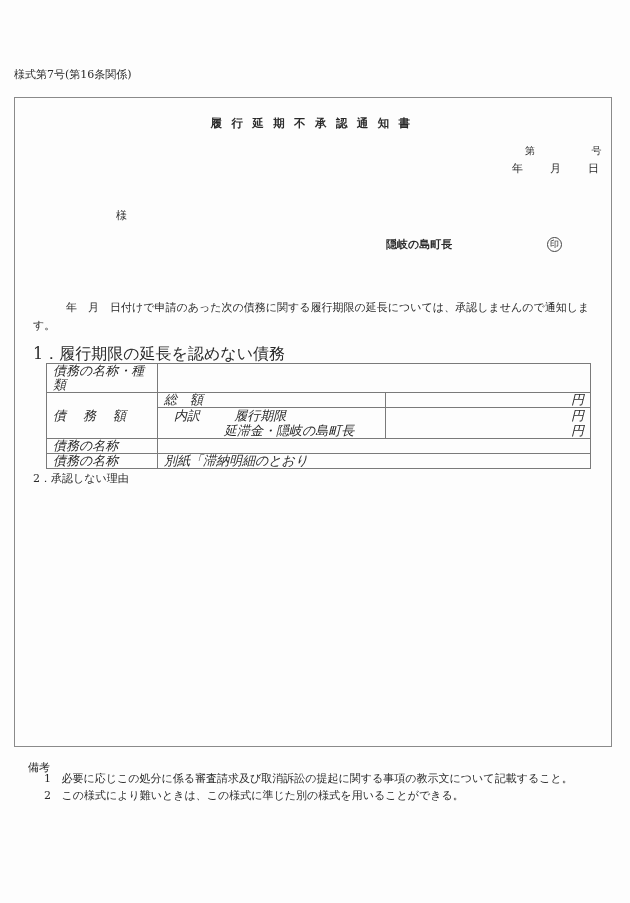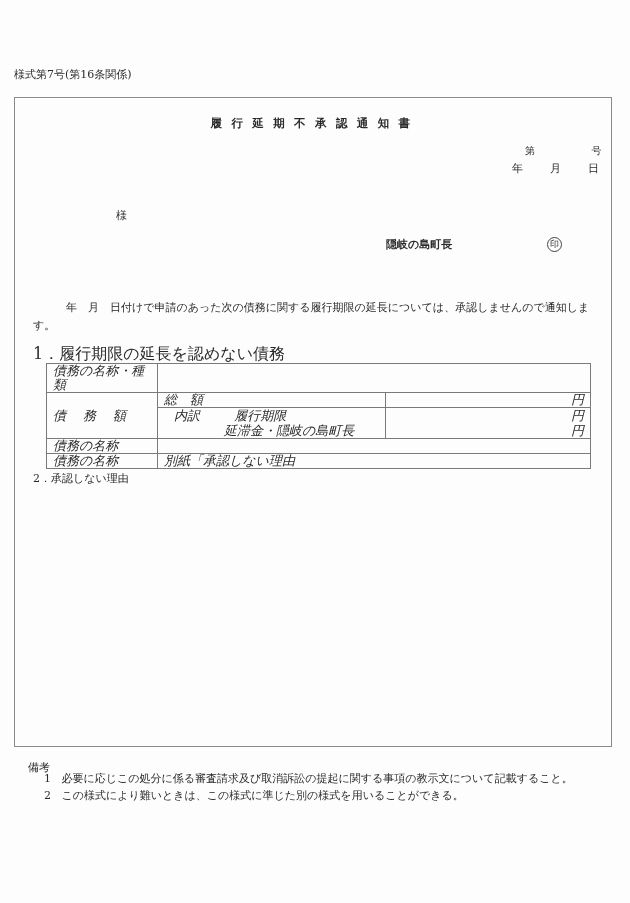--- a/index.html
+++ b/index.html
@@ -86,21 +86,21 @@
       <div>円</div>
       <div>円</div>
     </td>
   </tr>
   <tr>
     <td class="lbl">債務の名称</td>
     <td colspan="2"></td>
   </tr>
   <tr>
     <td class="lbl">債務の名称</td>
-    <td colspan="2">別紙「承認しない理由</td>
+    <td colspan="2">別紙「滞納明細のとおり</td>
   </tr>
 </tbody>
   </table>
 
 <div class="abs sec2">2．承認しない理由</div>
 
 <div class="abs notes-title">備考</div>
 <div class="abs note" style="top:773px">
   <span>1</span>&nbsp;&nbsp;
   <span>必要に応じこの処分に係る審査請求及び取消訴訟の提起に関する事項の教示文について記載すること。</span>

